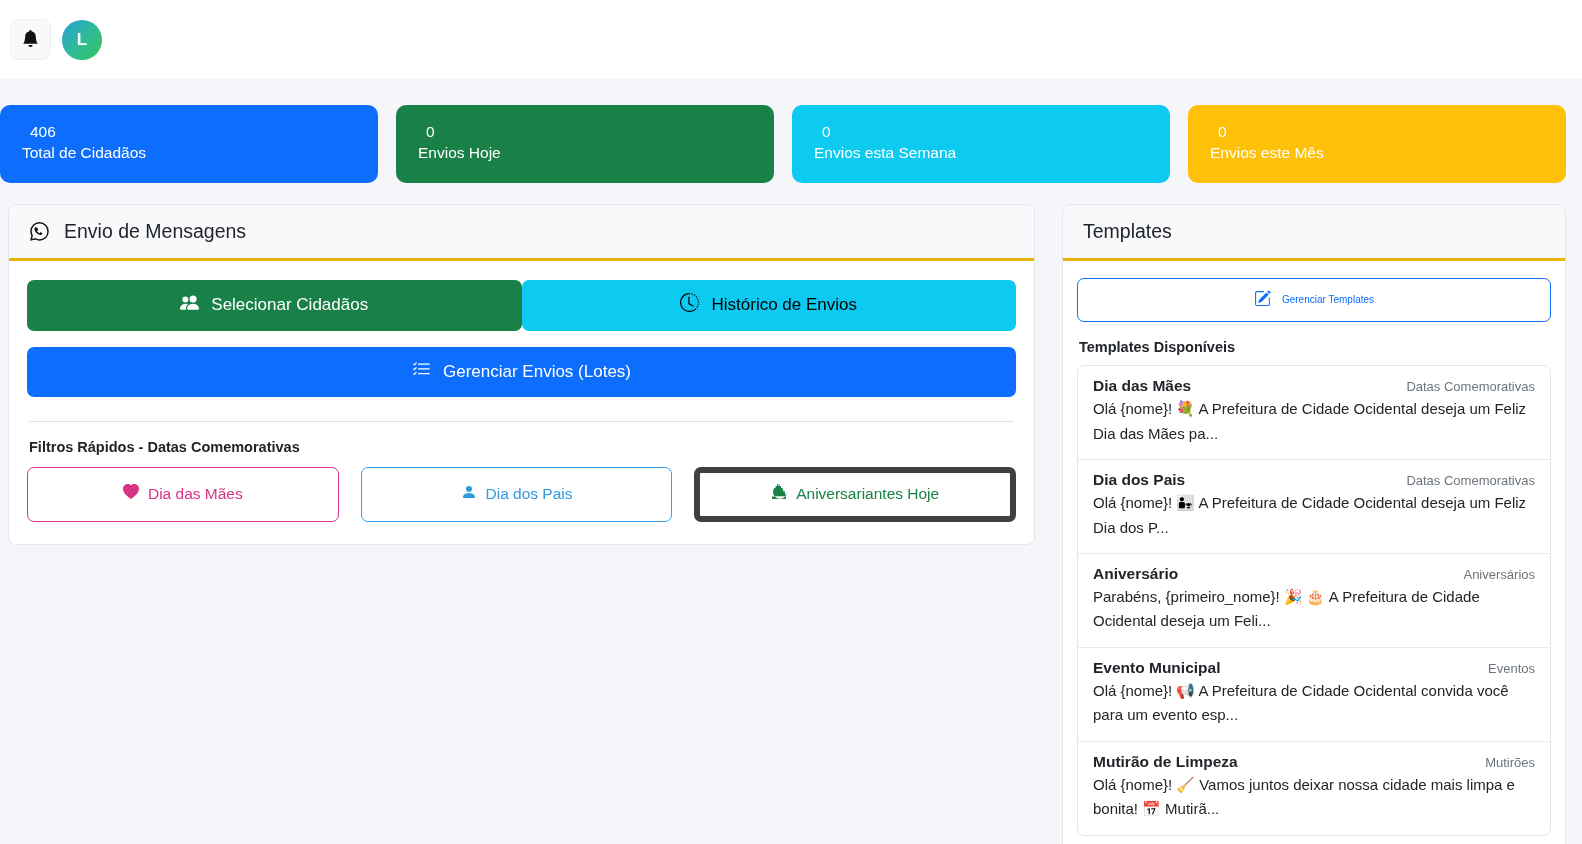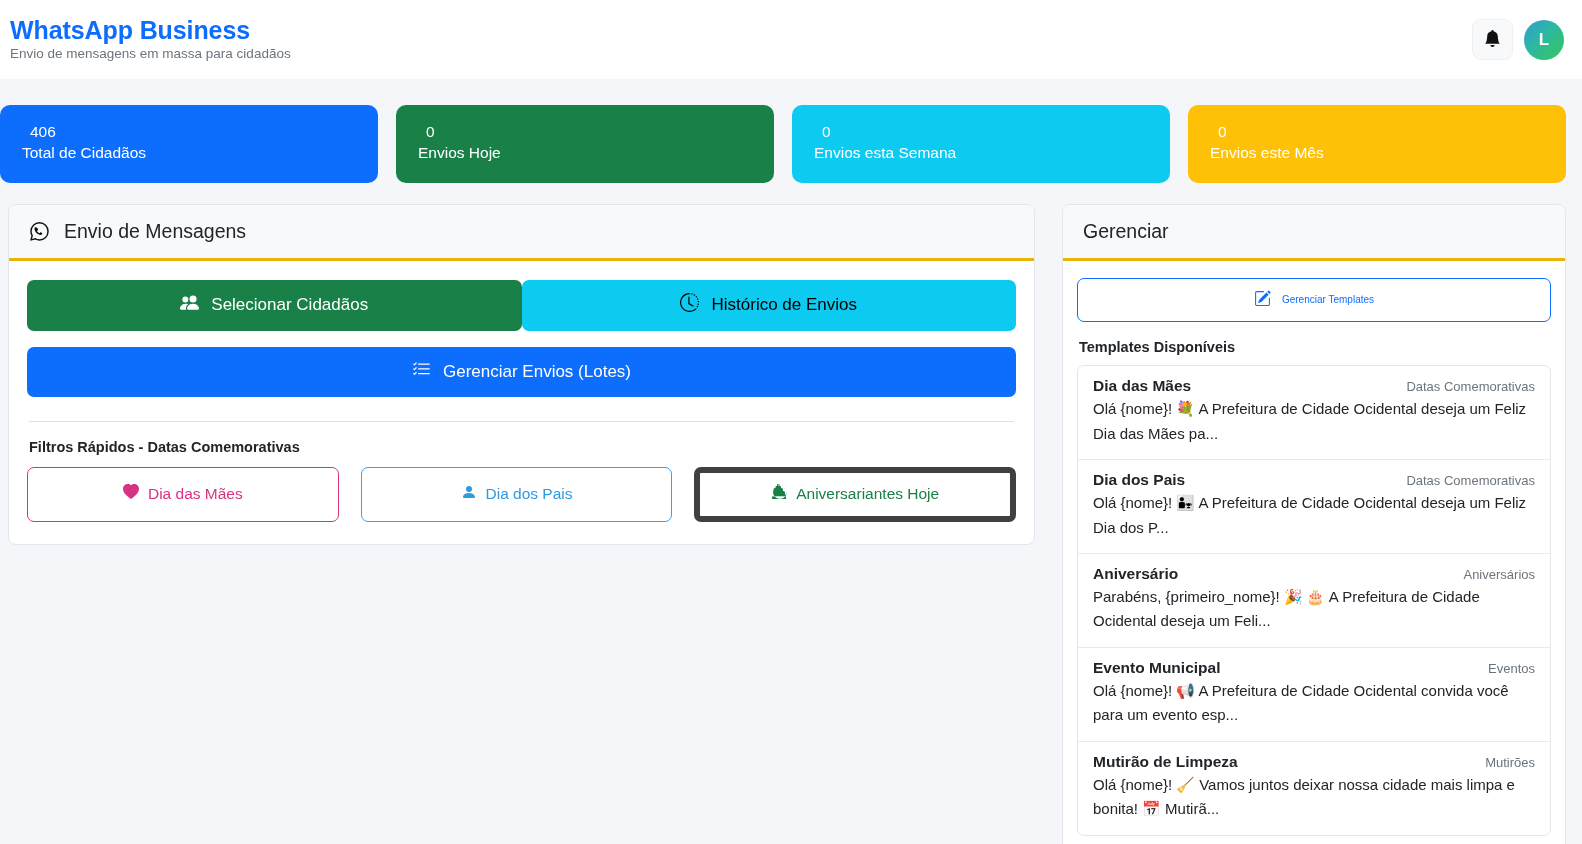--- a/index.html
+++ b/index.html
@@ -231,24 +231,20 @@
   .tpl-prev {
     font-size: 15px;
     color: #212529;
     line-height: 1.63;
   }
 </style>
 </head>
 <body>
 
 <header class="app-header">
-  <div class="brand-block">
-    <div class="brand-title">WhatsApp Business</div>
-    <div class="brand-sub">Envio de mensagens em massa para cidadãos</div>
-  </div>
   <div class="header-right">
     <div class="bell-btn">
       <span>
         <svg viewBox="0 0 16 16" xmlns="http://www.w3.org/2000/svg">
             <path d="M8 16a2 2 0 0 0 2-2H6a2 2 0 0 0 2 2zm.995-14.901a1 1 0 1 0-1.99 0A5.002 5.002 0 0 0 3 6c0 1.098-.5 6-2 7h14c-1.5-1-2-5.902-2-7 0-2.42-1.72-4.44-4.005-4.901z"></path>
           </svg>
       </span>
     </div>
     <div class="avatar">L</div>
   </div>
@@ -350,21 +346,21 @@
             <span>Aniversariantes Hoje</span>
           </button>
         </div>
       </div>
     </div>
   </div>
 
   <div class="col-right">
     <div class="panel">
       <div class="panel-head tpl-head">
-        <h2>Gerenciar</h2>
+        <h2>Templates</h2>
       </div>
       <div class="tpl-body">
         <button class="btn-outline-primary">
           <span>
             <svg viewBox="0 0 16 16" fill="currentColor" xmlns="http://www.w3.org/2000/svg">
                 <path d="M15.502 1.94a.5.5 0 0 1 0 .706L14.459 3.69l-2-2L13.502.646a.5.5 0 0 1 .707 0l1.293 1.293zm-1.75 2.456-2-2L4.939 9.21a.5.5 0 0 0-.121.196l-.805 2.414a.25.25 0 0 0 .316.316l2.414-.805a.5.5 0 0 0 .196-.12l6.813-6.814z"></path>
                 <path fill-rule="evenodd" d="M1 13.5A1.5 1.5 0 0 0 2.5 15h11a1.5 1.5 0 0 0 1.5-1.5v-6a.5.5 0 0 0-1 0v6a.5.5 0 0 1-.5.5h-11a.5.5 0 0 1-.5-.5v-11a.5.5 0 0 1 .5-.5H9a.5.5 0 0 0 0-1H2.5A1.5 1.5 0 0 0 1 2.5v11z"></path>
               </svg>
           </span>
           <span>Gerenciar Templates</span>

